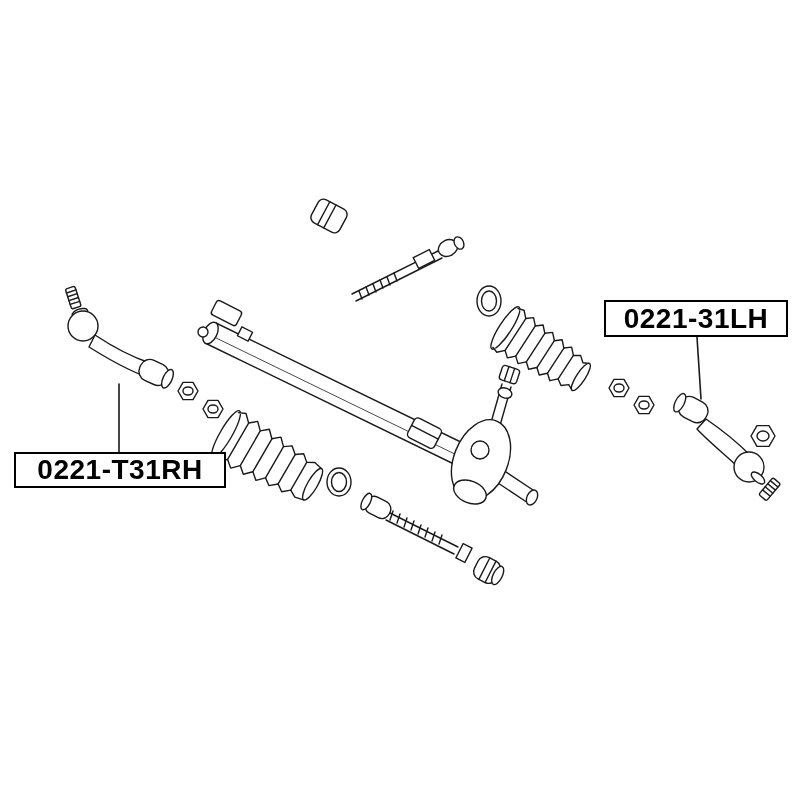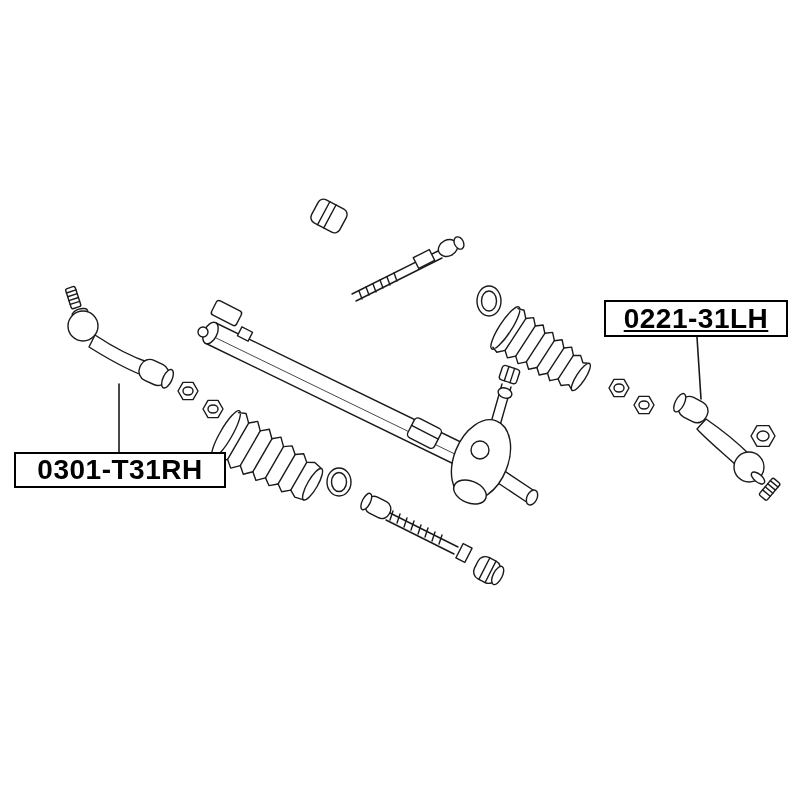--- a/index.html
+++ b/index.html
@@ -19,21 +19,21 @@
     justify-content: center;
     border: 2px solid #000000;
     background: #ffffff;
     color: #000000;
     font-weight: 700;
     font-size: 28px;
     letter-spacing: 0.5px;
     box-sizing: border-box;
   }
   .part-label.left  { left: 14px;  top: 452px; width: 212px; height: 36px; }
-  .part-label.right { left: 604px; top: 300px; width: 184px; height: 37px; text-decoration: underline; }
+  .part-label.right { left: 604px; top: 300px; width: 184px; height: 37px; }
 </style>
 </head>
 <body>
 
 <div class="stage">
 
   <svg width="800" height="800" viewBox="0 0 800 800">
     <g stroke="#1a1a1a" stroke-width="1.4" fill="none" stroke-linecap="round" stroke-linejoin="round">
 
       <g>
@@ -212,17 +212,17 @@
       </g>
 
       <g stroke-width="1.6">
         <line x1="119" y1="384" x2="119" y2="452"></line>
         <line x1="697" y1="337" x2="701" y2="399"></line>
       </g>
 
     </g>
   </svg>
 
-  <div class="part-label left">0301-T31RH</div>
+  <div class="part-label left">0221-T31RH</div>
 
   <div class="part-label right">0221-31LH</div>
 
 </div>
 
 </body></html>

